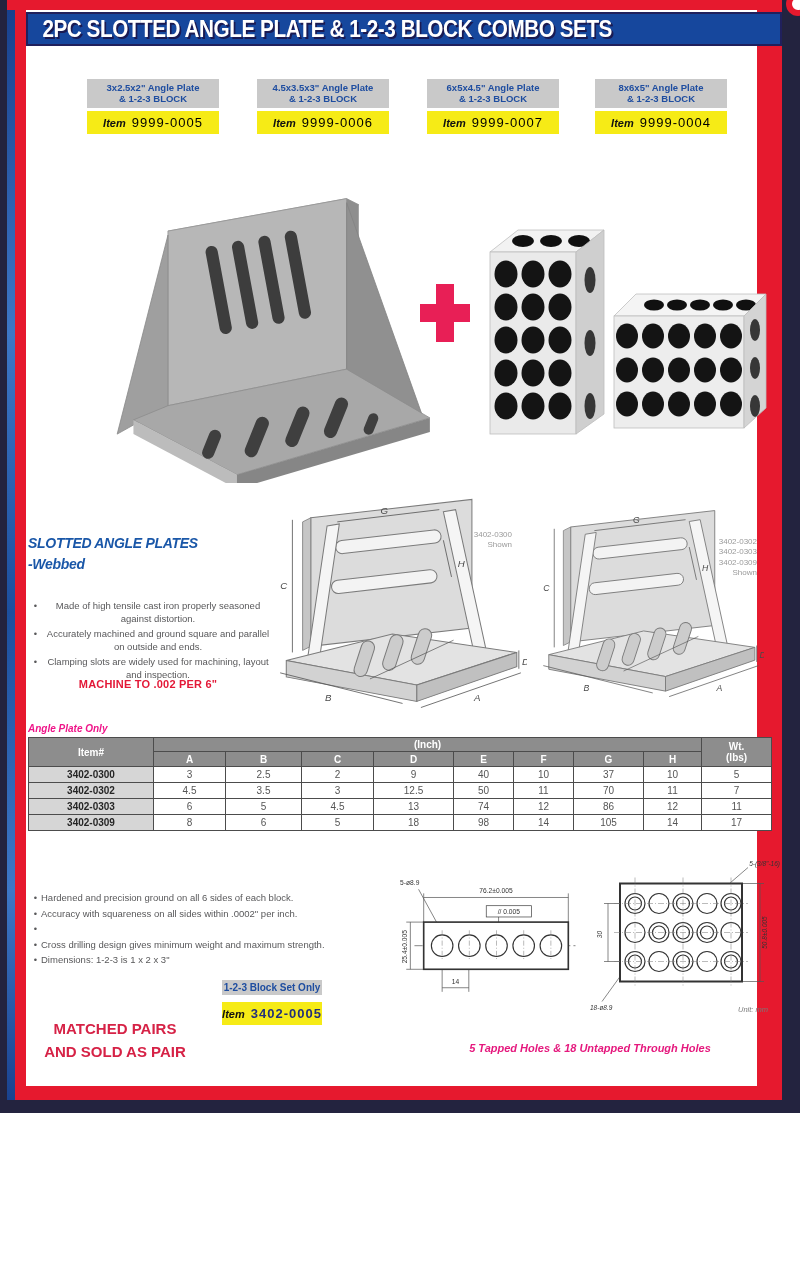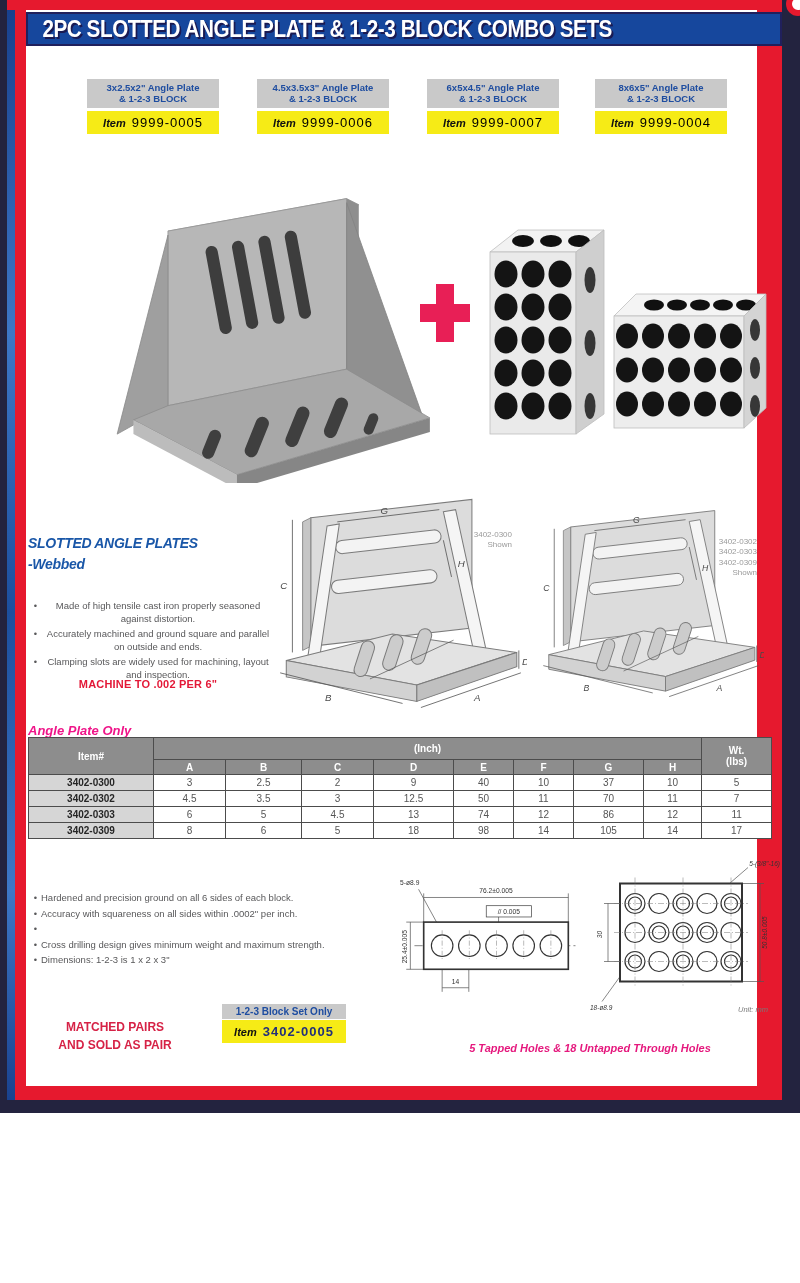--- a/index.html
+++ b/index.html
@@ -43,34 +43,34 @@
   .sec-title { color:#1a57a8; font-weight:bold; font-style:italic; font-size:14px; letter-spacing:-0.3px; }
   .bullets { color:#58585a; font-size:9.5px; line-height:1.32; }
   .bullet { display:flex; margin-bottom:3px;text-align:center; }
   .bullet .dot::before { content:"•"; }
   .bullet .dot { width:11px; flex:none; }
   .bullet .btxt { white-space:pre-line; }
   .machine-note { color:#e31837; font-weight:bold; font-size:11px; text-align:center; letter-spacing:.2px; }
   .diag-caption { color:#9a9a9a; font-size:8px; line-height:1.3; text-align:right; white-space:pre-line; }
 
   
-  .tbl-caption { color:#ef1589; font-weight:bold; font-style:italic; font-size:13px; }
+  .tbl-caption { color:#ef1589; font-weight:bold; font-style:italic; font-size:10px; }
   table.spec { border-collapse:collapse; width:743px; table-layout:fixed; }
   table.spec th, table.spec td { border:1px solid #4c4c4c; text-align:center; padding:0; }
   table.spec th { background:#8d8d8d; color:#ffffff; font-size:10px; font-weight:bold; }
-  th.inch-row { height:22px; }
+  th.inch-row { height:14px; }
   th.col-h { height:15px; }
   th.wt-h { white-space:pre-line; line-height:1.1; }
   table.spec td { height:16px; font-size:10px; color:#555; background:#fff; }
   table.spec td.item { background:#d6d6d6; color:#262626; font-weight:bold; }
 
   
-  .matched { color:#d62246; font-weight:bold; font-size:12px; text-align:center; line-height:1.5; white-space:pre-line; }
+  .matched { color:#d62246; font-weight:bold; font-size:15px; text-align:center; line-height:1.5; white-space:pre-line; }
   .blockset-name { background:#c9c9c9; color:#1e4da0; font-weight:bold; font-size:10px; text-align:center; padding:2px 0; }
-  .blockset-item { background:#f6eb16; text-align:center; padding:2px 0 3px 0; margin-top:1px; white-space:nowrap; }
+  .blockset-item { background:#f6eb16; text-align:center; padding:2px 0 3px 0; margin-top:7px; white-space:nowrap; }
   .blockset-item .lab { font-weight:bold; font-style:italic; color:#111; font-size:11px; margin-right:6px; }
   .blockset-item .num { font-weight:bold; color:#22307a; font-size:13px; letter-spacing:1px; }
   .holes-note { color:#e5187d; font-weight:bold; font-style:italic; font-size:11px; text-align:center; }
 
   svg text { font-family:"Liberation Sans", sans-serif; }
   .dimtxt { font-size:9.5px; font-style:italic; fill:#4a4a4a; }
   .engtxt { font-size:6.5px; fill:#333333; }
 </style>
 </head>
 <body>
@@ -505,21 +505,21 @@
       <text class="engtxt" x="179" y="79" transform="rotate(-90 179 79)" text-anchor="middle">50.8±0.005</text>
       <text class="engtxt" x="14" y="81" transform="rotate(-90 14 81)" text-anchor="middle">30</text>
       <text class="engtxt" x="2" y="156">18-ø8.9</text>
       <text x="150" y="158" font-size="7.5" fill="#7a7a7a">Unit: mm</text>
     </svg>
   </div>
 
   <div class="abs matched" style="left:35px;top:1018px;width:160px;">MATCHED PAIRS
 AND SOLD AS PAIR</div>
 
-  <div class="abs" style="left:222px;top:1004px;width:124px;">
+  <div class="abs" style="left:222px;top:980px;width:100px;">
     <div class="blockset-name">1-2-3 Block Set Only</div>
     <div class="blockset-item">
       <span class="lab">Item</span><span class="num">3402-0005</span>
     </div>
   </div>
 
   <div class="abs holes-note" style="left:430px;top:1042px;width:320px;">5 Tapped Holes &amp; 18 Untapped Through Holes</div>
 
 </div>
 

